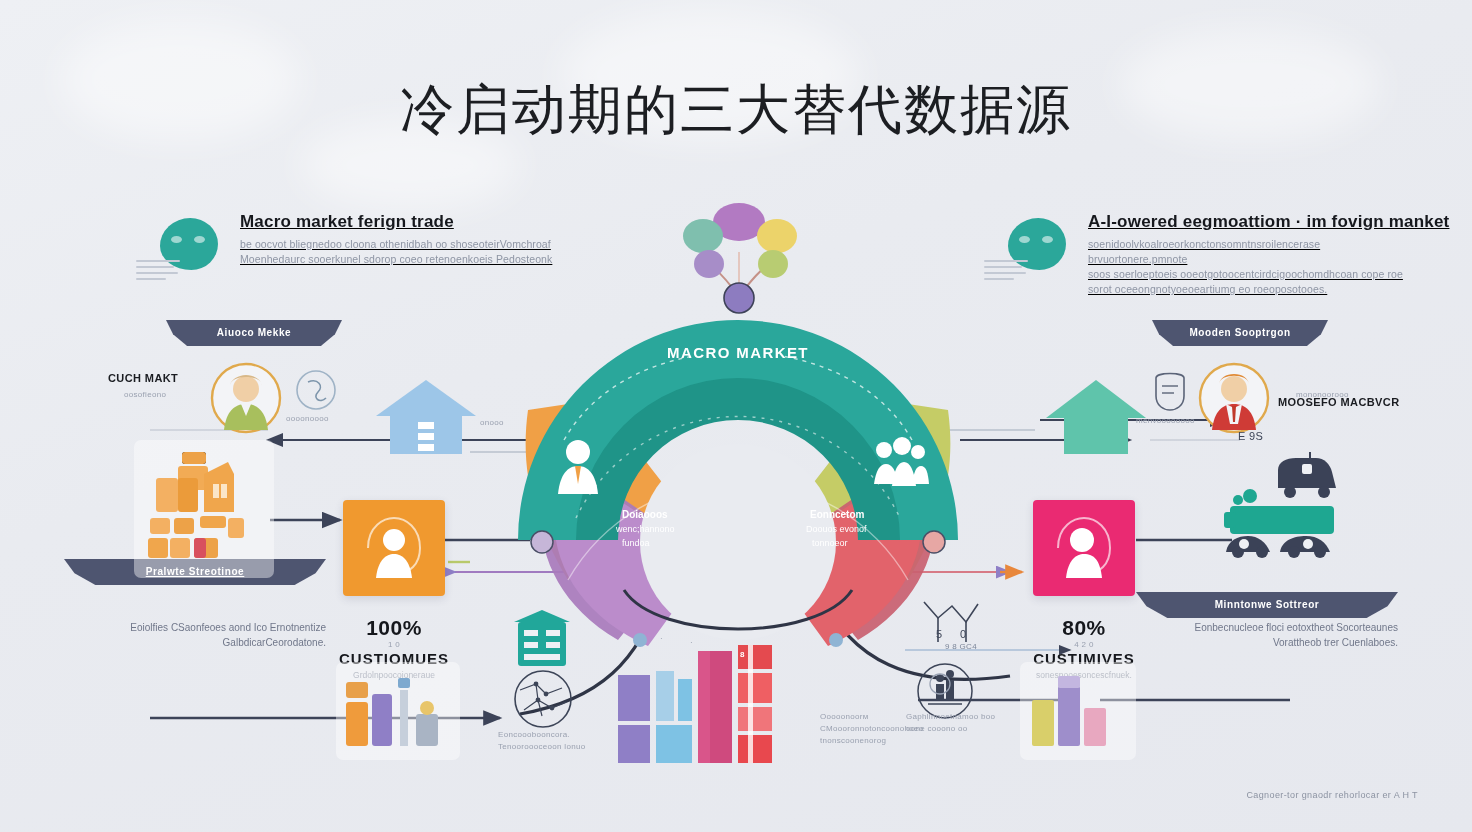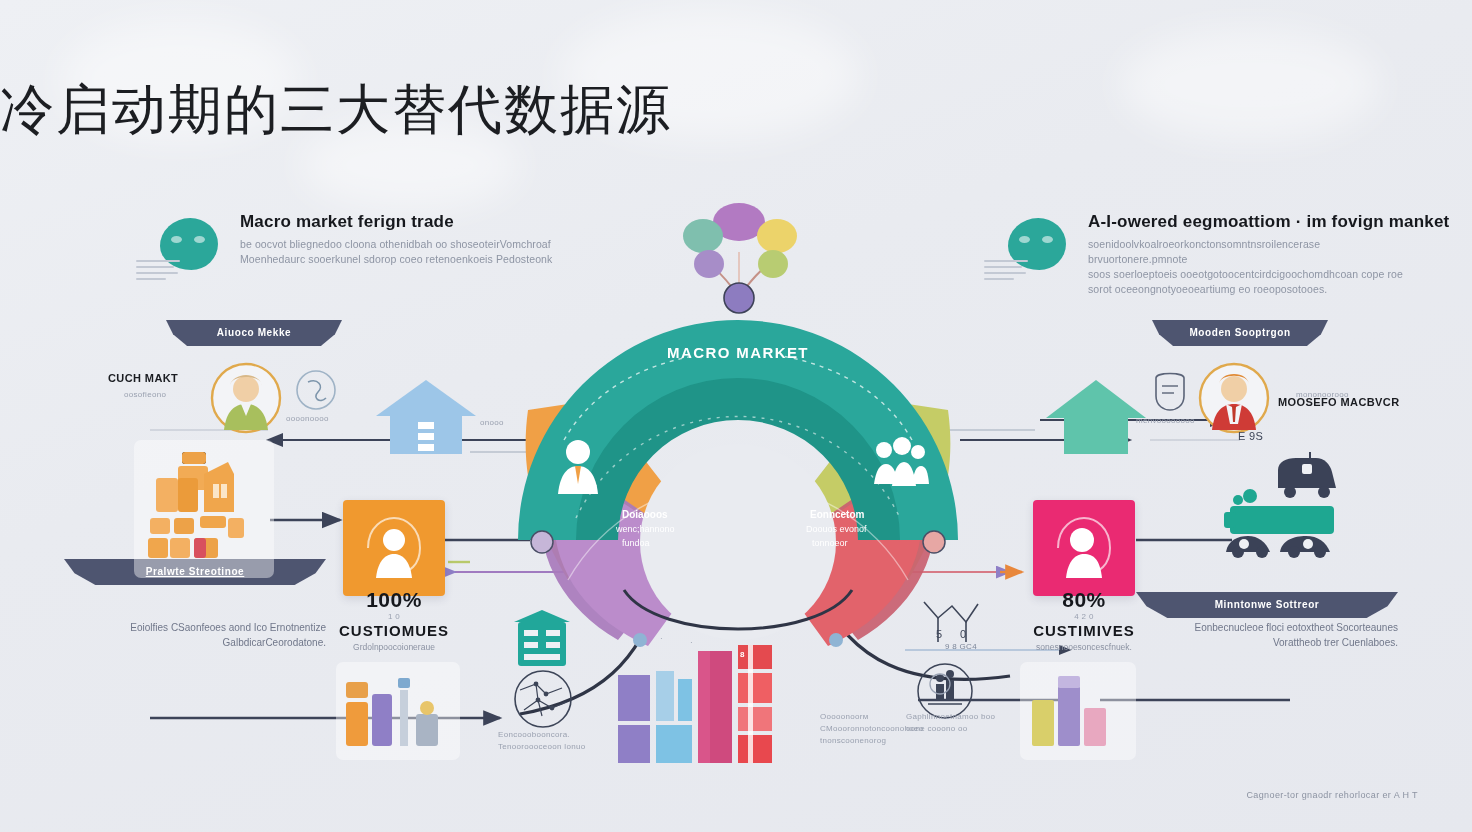--- a/index.html
+++ b/index.html
@@ -22,29 +22,30 @@
     filter: blur(18px);
     pointer-events: none;
   }
 
   .stage { position: absolute; inset: 0; }
 
   
   .title {
     position: absolute;
     left: 0; right: 0; top: 74px;
+    text-align: center;
     font-size: 54px;
     letter-spacing: 2px;
     color: #1c1e22;
     font-weight: 400;
     font-family: "DejaVu Sans", "Liberation Sans", sans-serif;
   }
 
   
-  .topblock { position: absolute; width: 420px; }
+  .topblock { position: absolute; width: 420px; text-decoration: underline; }
   .topblock.left  { left: 152px; top: 212px; }
   .topblock.right { left: 1000px; top: 212px; }
 
   .tb-avatar {
     position: absolute; top: 6px; left: 8px;
     width: 58px; height: 52px;
     background: #2ba79a;
     border-radius: 52% 48% 46% 54% / 54% 50% 50% 46%;
   }
   .tb-avatar::before, .tb-avatar::after {
@@ -103,21 +104,21 @@
     border-radius: 7px;
   }
 
   .sq-card {
     position: absolute;
     border-radius: 4px;
     display: flex; align-items: center; justify-content: center;
     box-shadow: 0 3px 9px rgba(60,60,90,0.14);
   }
 
-  .stat { position: absolute; text-align: center; width: 180px; }
+  .stat { position: absolute; text-align: center; width: 180px; margin-top: 28px; }
   .stat .num {
     font-size: 21px; font-weight: bold; color: #15171c; letter-spacing: .5px;
   }
   .stat .lbl {
     font-size: 15px; font-weight: bold; color: #15171c; letter-spacing: 1px;
     margin-top: 1px;
   }
   .stat .sub {
     font-size: 8.5px; color: #8b92a2; margin-top: 3px; line-height: 11px;
   }

